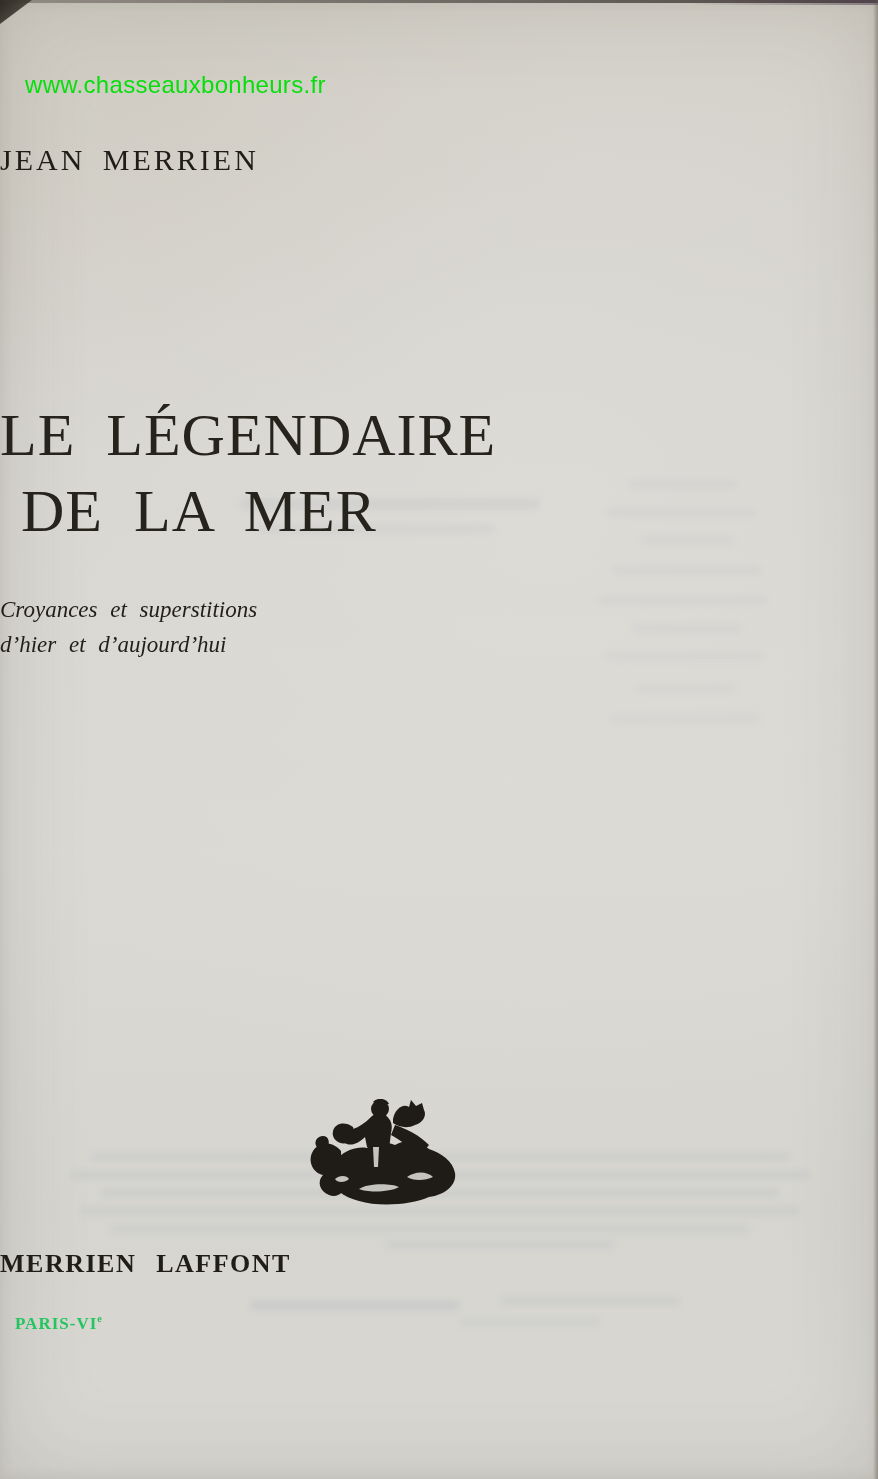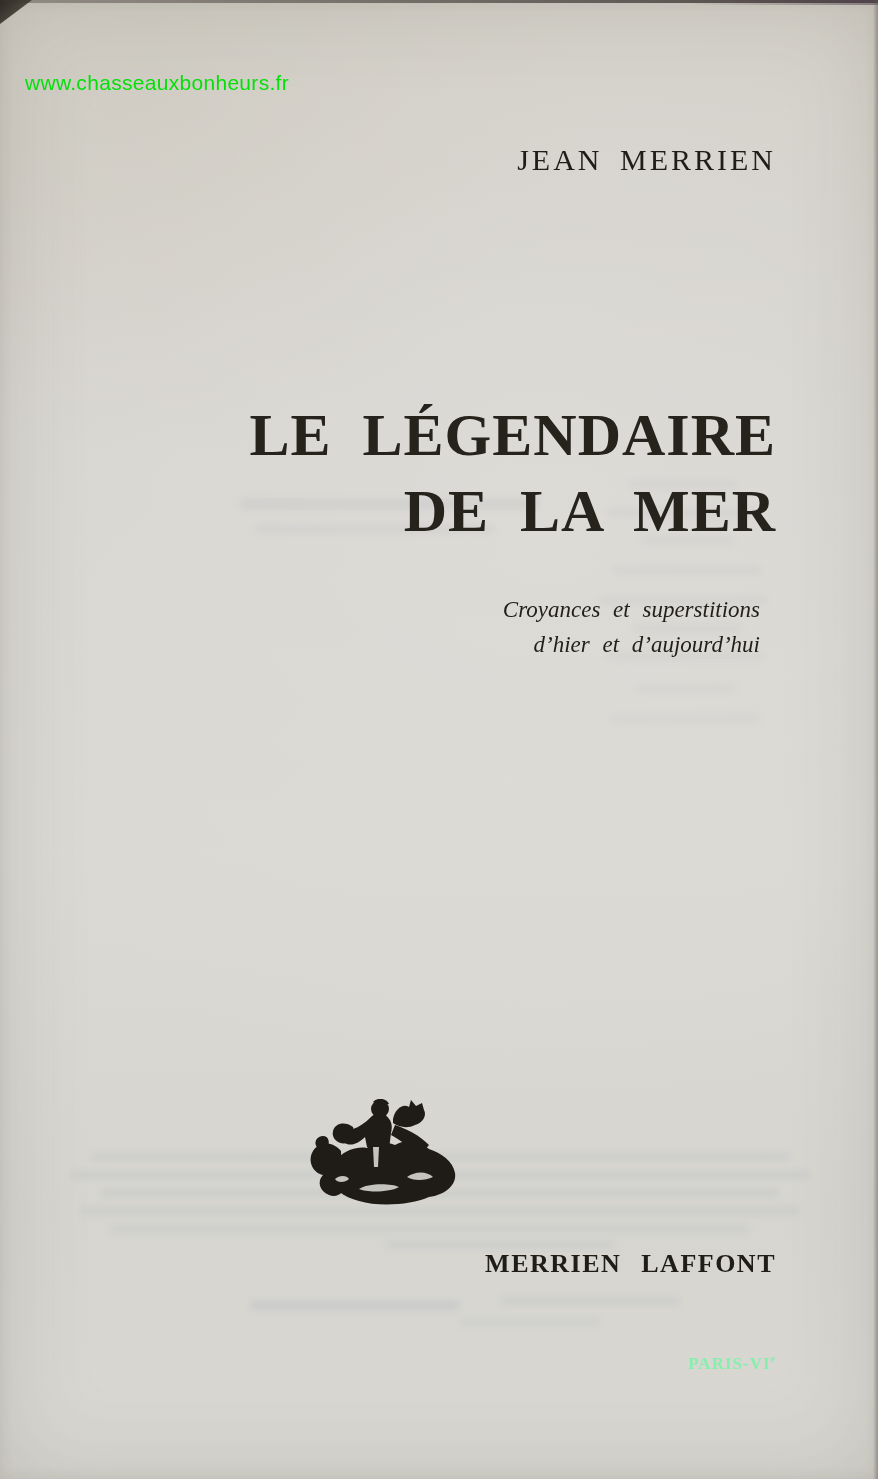--- a/index.html
+++ b/index.html
@@ -8,56 +8,56 @@
     font-family:"Liberation Serif","DejaVu Serif",serif;
   }
   .paper{
     position:absolute;inset:0;
     background:
       radial-gradient(120% 70% at 62% 34%, rgba(224,222,218,.55) 0%, rgba(224,222,218,0) 60%),
       radial-gradient(90% 45% at 18% 6%, rgba(206,202,192,.7) 0%, rgba(206,202,192,0) 55%),
       linear-gradient(180deg,#d3d0c8 0%,#d8d6d1 28%,#dad9d4 58%,#d6d5d0 82%,#d8d7d2 100%);
     box-shadow: inset 0 0 90px rgba(92,86,74,.18), inset 0 0 14px rgba(92,86,74,.12);
   }
-  .center-col{position:absolute;left:0;top:0;width:776px;height:1208px;text-align:right;}
+  .center-col{position:absolute;left:0;top:0;width:776px;height:1208px;text-align:left;}
   .author{
     position:absolute;left:0;right:0;top:143px;
     font-size:30px;letter-spacing:3px;word-spacing:7px;color:#201d19;
   }
   .title{
     position:absolute;left:0;right:0;
-    font-weight:700;font-size:60px;letter-spacing:1px;word-spacing:15px;color:#26221c;
+    font-weight:400;font-size:60px;letter-spacing:1px;word-spacing:15px;color:#26221c;
   }
   .title.t1{top:401px;}
   .title.t2{top:477px;padding-left:21px;}
   .subtitle{
     position:absolute;left:0;right:16px;
     font-style:italic;font-size:23px;word-spacing:7px;color:#221f1a;
   }
   .subtitle.s1{top:597px;}
   .subtitle.s2{top:632px;}
   .pub-name{
     position:absolute;left:0;right:0;top:1249px;
     font-weight:700;font-size:26px;letter-spacing:1.5px;word-spacing:12px;color:#201d18;
   }
   .pub-address{
     position:absolute;left:0;right:0;top:1281px;
     font-weight:700;font-size:25px;color:#201d18;
   }
   .pub-city{
-    position:absolute;left:0;right:0;top:1353px;
-    font-weight:700;font-size:17px;letter-spacing:1px;color:#86efac;
+    position:absolute;left:0;right:0;top:1313px;
+    font-weight:700;font-size:17px;letter-spacing:1px;color:#22c55e;padding-left:15px;
   }
   .pub-city sup{font-size:10px;vertical-align:super;}
   .emblem{position:absolute;left:307px;top:1099px;width:156px;height:114px;}
   .emblem svg{display:block;width:100%;height:100%;}
   .watermark{
     position:absolute;left:25px;top:71px;
     font-family:"Liberation Sans","DejaVu Sans",sans-serif;
-    font-size:21px;color:#06df0b;letter-spacing:.3px;
+    font-size:24px;color:#06df0b;letter-spacing:.3px;
   }
   .smudge{
     position:absolute;border-radius:5px;background:#7e8da3;filter:blur(3px);
   }
   .corner-tl{
     position:absolute;left:0;top:0;width:32px;height:24px;
     background:linear-gradient(135deg,#2c2823 0%,#555046 70%,rgba(85,80,70,0) 100%);
     clip-path:polygon(0 0,100% 0,0 100%);
   }
   .edge-top{

